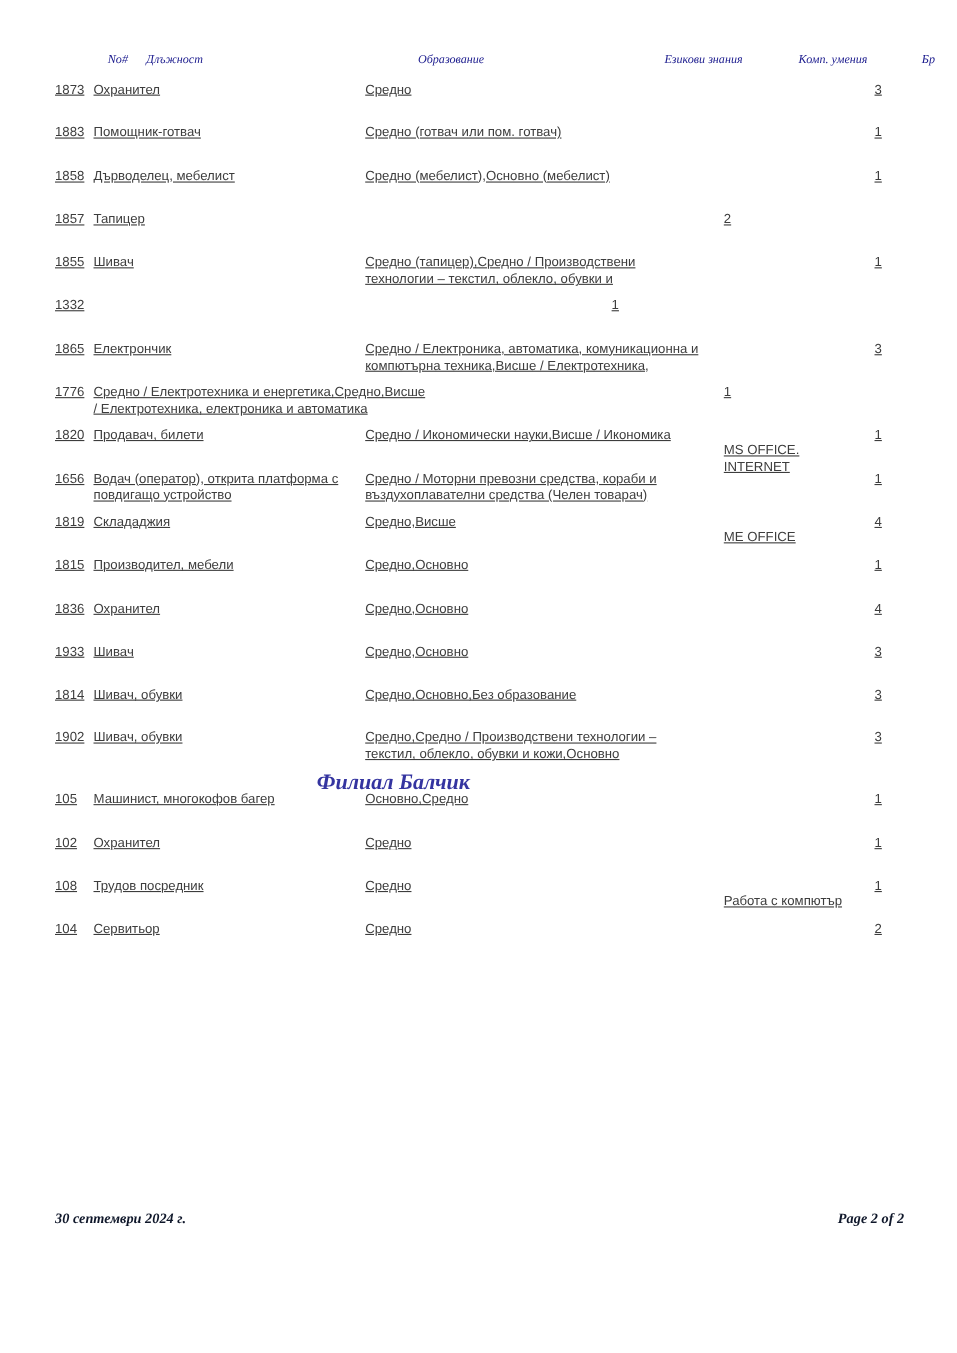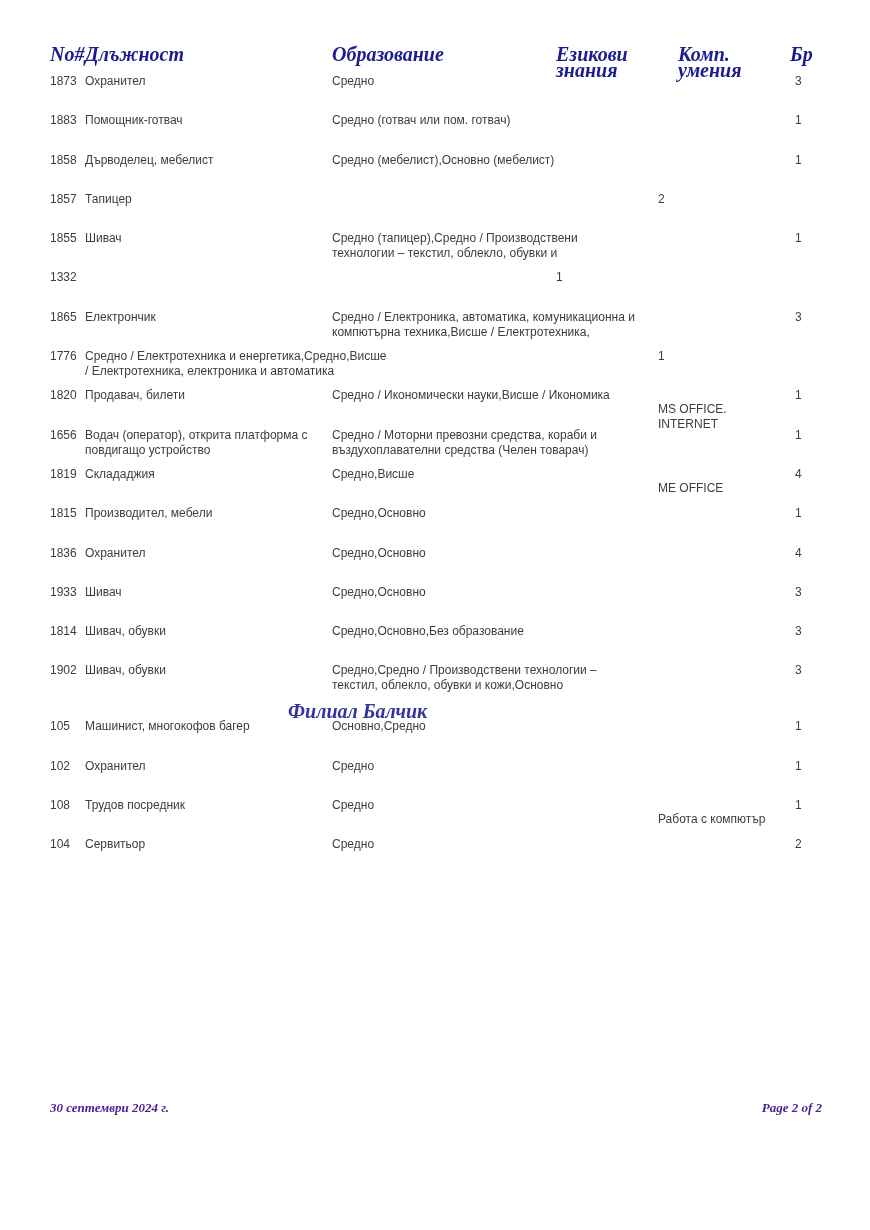--- a/index.html
+++ b/index.html
@@ -15,32 +15,34 @@
   .report-table {
     padding: 46px 0 0 50px;
     width: 812px;
   }
   .thead {
     display: grid;
     grid-template-columns: 35px 247px 224px 122px 112px 22px;
     height: 28px;
     font-family: "Liberation Serif", serif;
     font-style: italic;
-    font-weight: bold;
-    font-size: 20px;
+    font-weight: normal;
+    font-size: 11px;
     line-height: 16px;
     color: #1c1c8e;
+    margin-left: 48px;
   }
   .row {
     display: grid;
     grid-template-columns: 35px 247px 224px 102px 137px 12px;
     height: 39.3px;
     font-size: 12px;
     line-height: 15px;
     color: #3d3d3d;
+    text-decoration: underline;
   }
   .cell { white-space: pre-line; overflow: visible; }
   .cell.edu { width: 326px; }
   .cell.comp { padding-top: 14px; }
   .cell.count { text-align: left; }
   .section-heading {
     height: 16.5px;
     margin-left: 238px;
     font-family: "Liberation Serif", serif;
     font-style: italic;
@@ -53,21 +55,21 @@
     position: absolute;
     top: 1100px;
     left: 50px;
     right: 48px;
     display: flex;
     justify-content: space-between;
     font-family: "Liberation Serif", serif;
     font-style: italic;
     font-weight: bold;
     font-size: 13px;
-    color: #4c1d95;
+    color: #0f172a;
   }
 </style>
 </head>
 <body>
 
 <div class="page">
 
   <div class="report-table">
     <div class="thead">
       <div class="hcell">No#</div>

